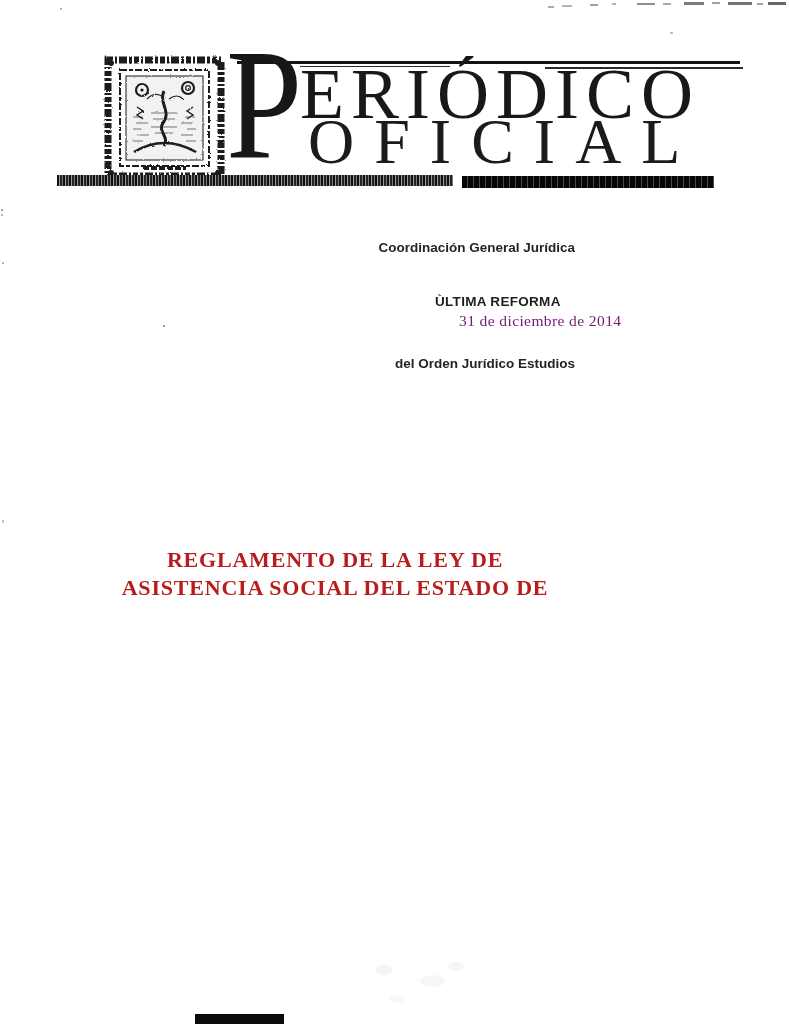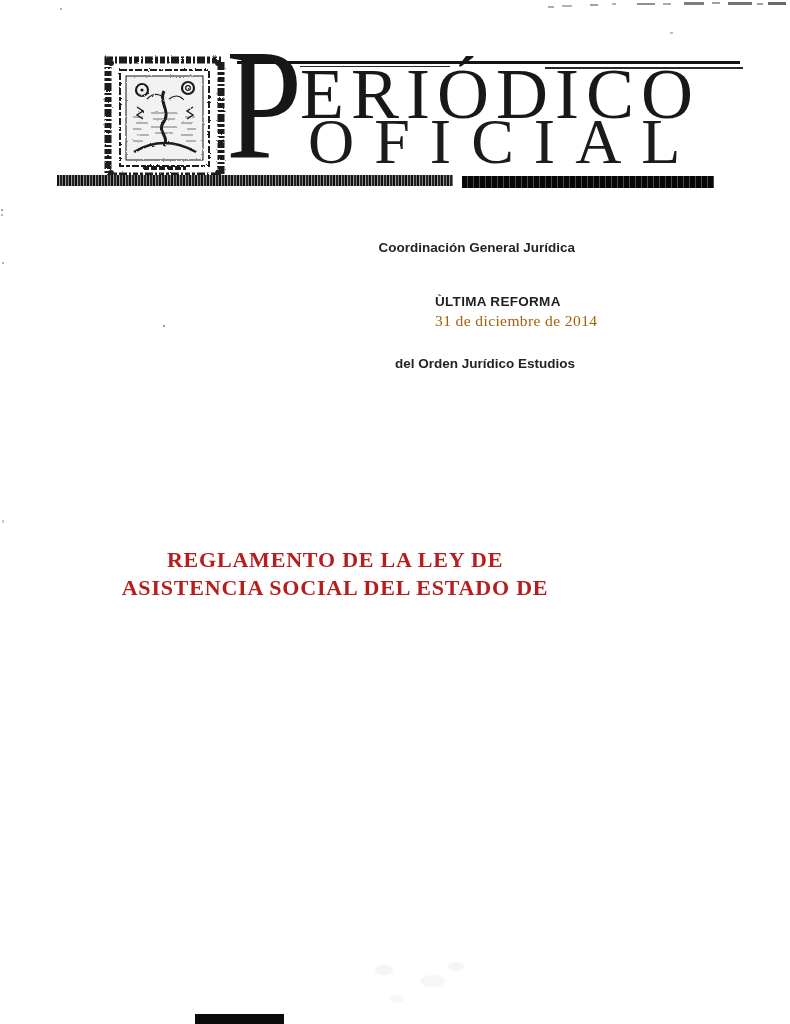--- a/index.html
+++ b/index.html
@@ -19,21 +19,21 @@
   
   .admin{left:95px;top:198px;width:480px;text-align:right;
          font-family:"Liberation Sans",sans-serif;font-weight:bold;
          font-size:13.5px;line-height:20px;color:#242424;white-space:pre-wrap;}
   .admin-gap{height:16px;}
 
   
   .reform{left:435px;top:294px;width:240px;}
   .reform-label{font-family:"Liberation Sans",sans-serif;font-weight:bold;
                 font-size:13.5px;color:#1f1f1f;letter-spacing:.3px;}
-  .reform-date{font-size:15.5px;color:#a16207;margin-top:3px;letter-spacing:.4px;}
+  .reform-date{font-size:15.5px;color:#701a75;margin-top:3px;letter-spacing:.4px;margin-left:24px;}
 
   
   .doc-title{left:85px;top:546px;width:500px;text-align:center;font-weight:bold;
              font-size:22px;line-height:27.5px;letter-spacing:.8px;color:#b91c1c;}
   .doc-title span{display:block;}
 
   .bottom-bar{left:195px;top:1014px;width:89px;height:10px;background:#0b0b0b;}
   .speck{position:absolute;background:#444;}
   .blob{position:absolute;border-radius:50%;}
 </style>

